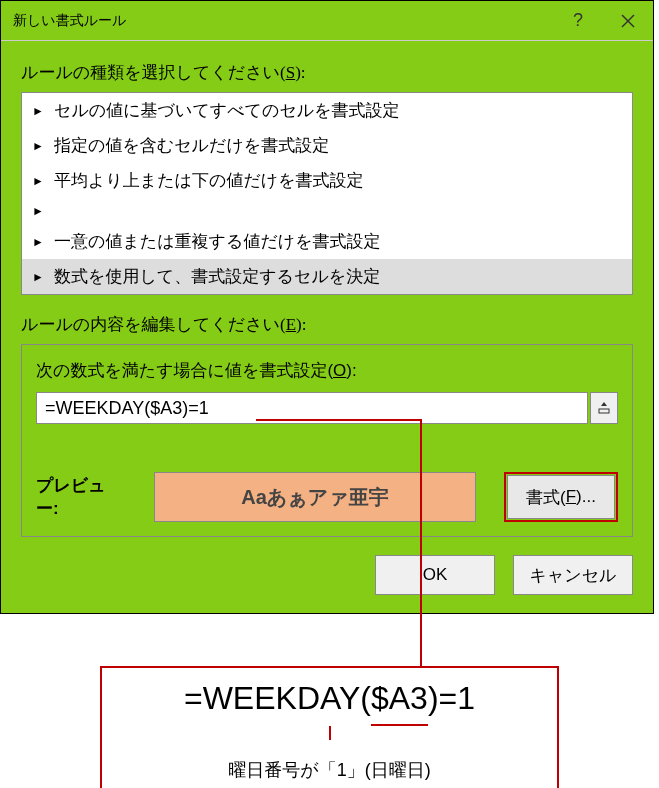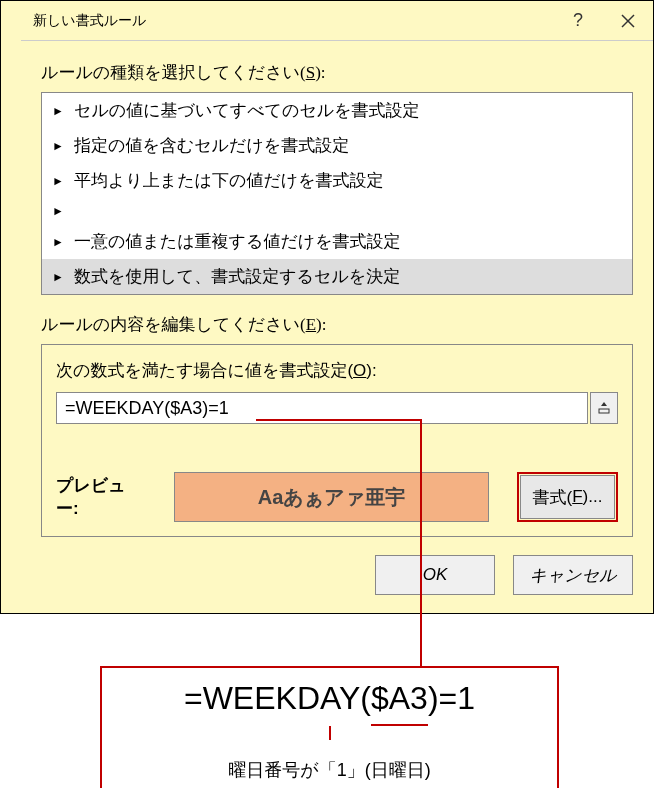--- a/index.html
+++ b/index.html
@@ -11,22 +11,21 @@
       font-family: "Yu Gothic UI", "Meiryo", sans-serif;
       font-size: 14px;
       background: #fff;
       width: 659px;
       height: 788px;
       position: relative;
     }
     .dialog {
       border: 1px solid #000;
       width: 654px;
-      background: #fef9c3;
-      padding-left: 20px;
+      background: #84cc16;
     }
     .titlebar {
       display: flex;
       align-items: center;
       justify-content: space-between;
       height: 40px;
       padding: 0 0 0 12px;
       border-bottom: 1px solid #ccc;
     }
     .titlebar-controls {
@@ -130,32 +129,31 @@
       font-weight: bold;
     }
     .format-btn-wrap {
       border: 2px solid #C00000;
       padding: 1px;
     }
     .format-btn {
       border: 1px solid #888;
       background: #e8e8e8;
       height: 44px;
-      width: 95px;
+      width: 108px;
       font-size: 17px;
       display: flex;
       align-items: center;
       justify-content: center;
     }
     .button-row {
       display: flex;
       justify-content: flex-end;
       gap: 18px;
       padding: 2px 0;
-      font-style: italic;
     }
     .dlg-btn {
       width: 120px;
       height: 40px;
       border: 1px solid #888;
       background: #f0f0f0;
       font-size: 17px;
       display: flex;
       align-items: center;
       justify-content: center;

